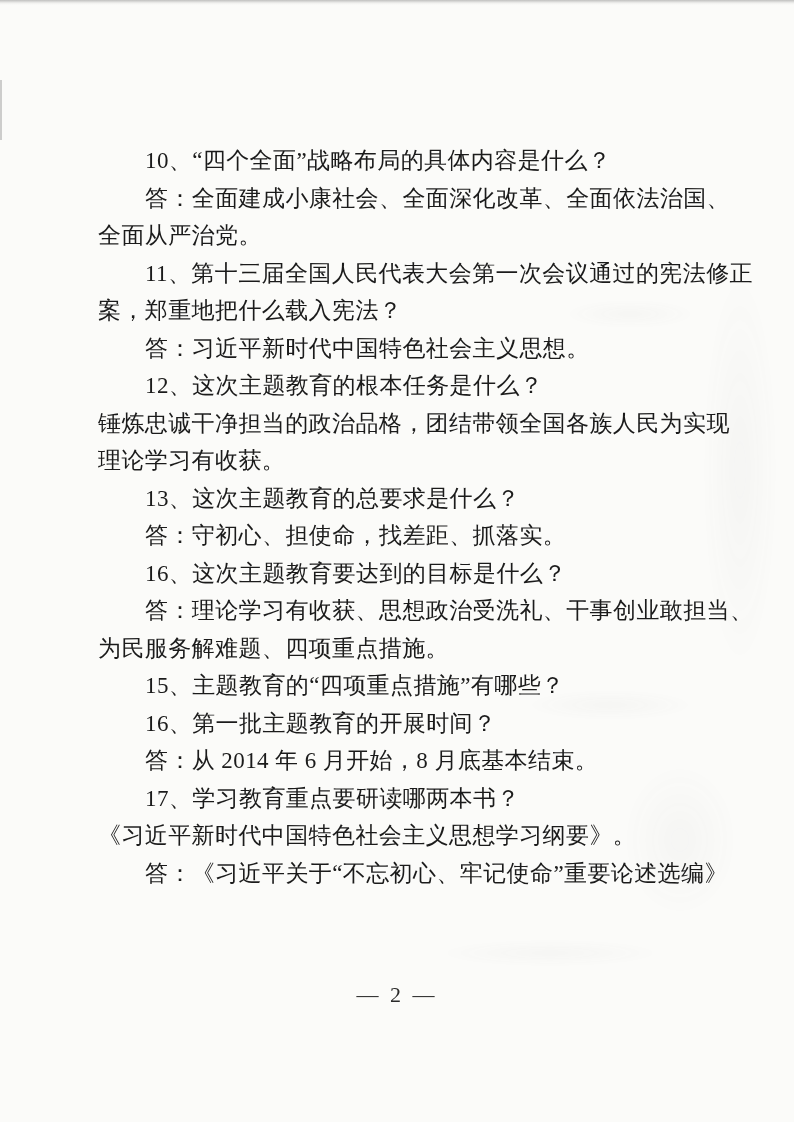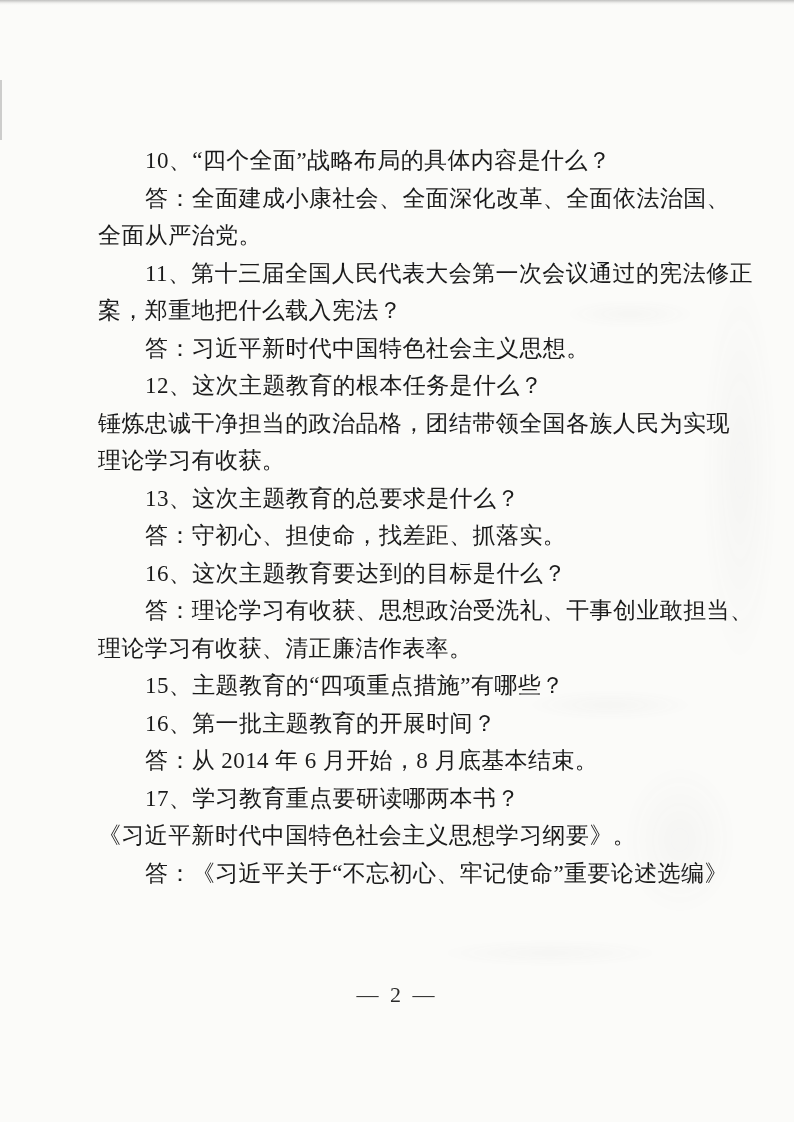--- a/index.html
+++ b/index.html
@@ -75,21 +75,21 @@
       <div class="line indent"><span class="num">11</span>、第十三届全国人民代表大会第一次会议通过的宪法修正</div>
       <div class="line">案，郑重地把什么载入宪法？</div>
       <div class="line indent">答：习近平新时代中国特色社会主义思想。</div>
       <div class="line indent"><span class="num">12</span>、这次主题教育的根本任务是什么？</div>
       <div class="line">锤炼忠诚干净担当的政治品格，团结带领全国各族人民为实现</div>
       <div class="line">理论学习有收获。</div>
       <div class="line indent"><span class="num">13</span>、这次主题教育的总要求是什么？</div>
       <div class="line indent">答：守初心、担使命，找差距、抓落实。</div>
       <div class="line indent"><span class="num">16</span>、这次主题教育要达到的目标是什么？</div>
       <div class="line indent">答：理论学习有收获、思想政治受洗礼、干事创业敢担当、</div>
-      <div class="line">理论学习有收获、清正廉洁作表率。</div>
+      <div class="line">为民服务解难题、四项重点措施。</div>
       <div class="line indent"><span class="num">15</span>、主题教育的“四项重点措施”有哪些？</div>
       <div class="line indent"><span class="num">16</span>、第一批主题教育的开展时间？</div>
       <div class="line indent">答：从 <span class="num">2014</span> 年 <span class="num">6</span> 月开始，<span class="num">8</span> 月底基本结束。</div>
       <div class="line indent"><span class="num">17</span>、学习教育重点要研读哪两本书？</div>
       <div class="line">《习近平新时代中国特色社会主义思想学习纲要》。</div>
       <div class="line indent">答：《习近平关于“不忘初心、牢记使命”重要论述选编》</div>
     </div>
 
   <div class="footer">— 2 —</div>
 </div>

